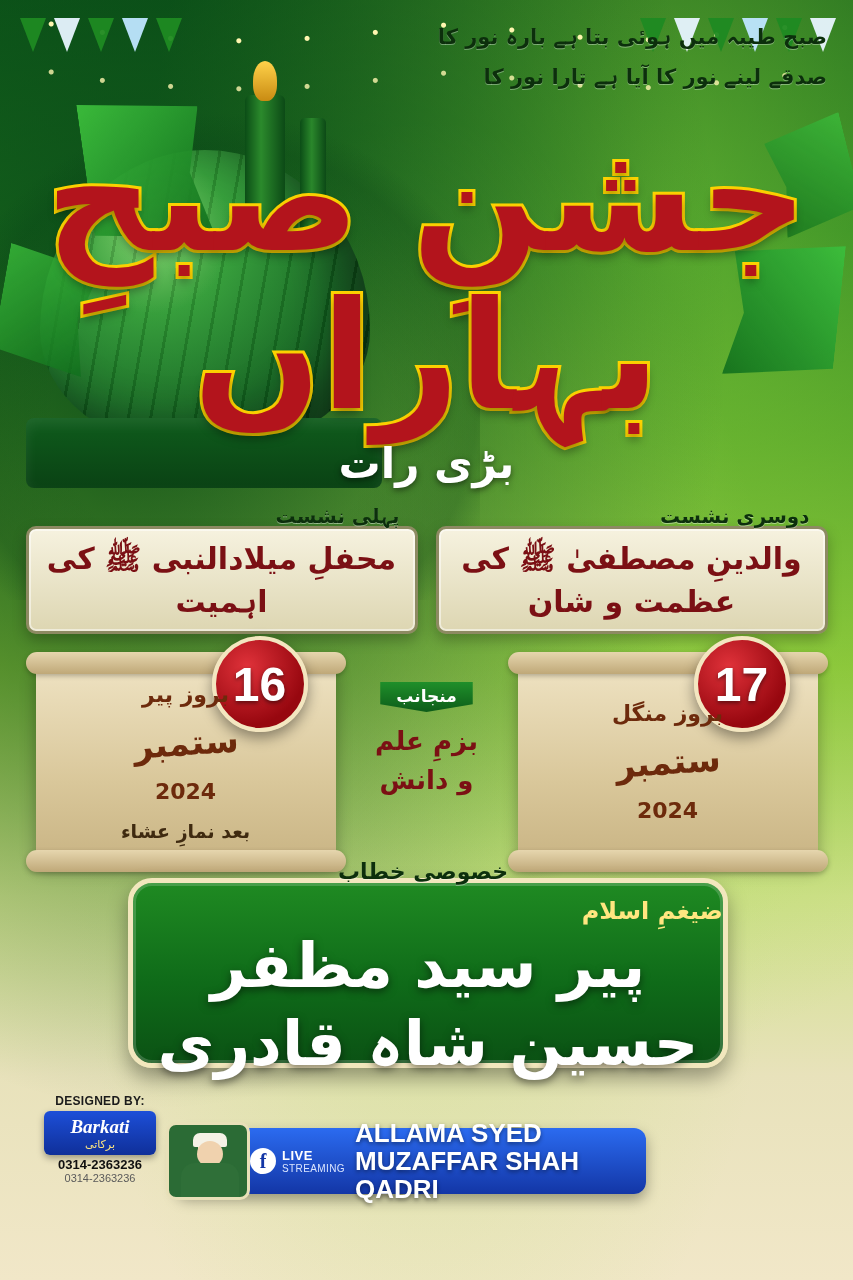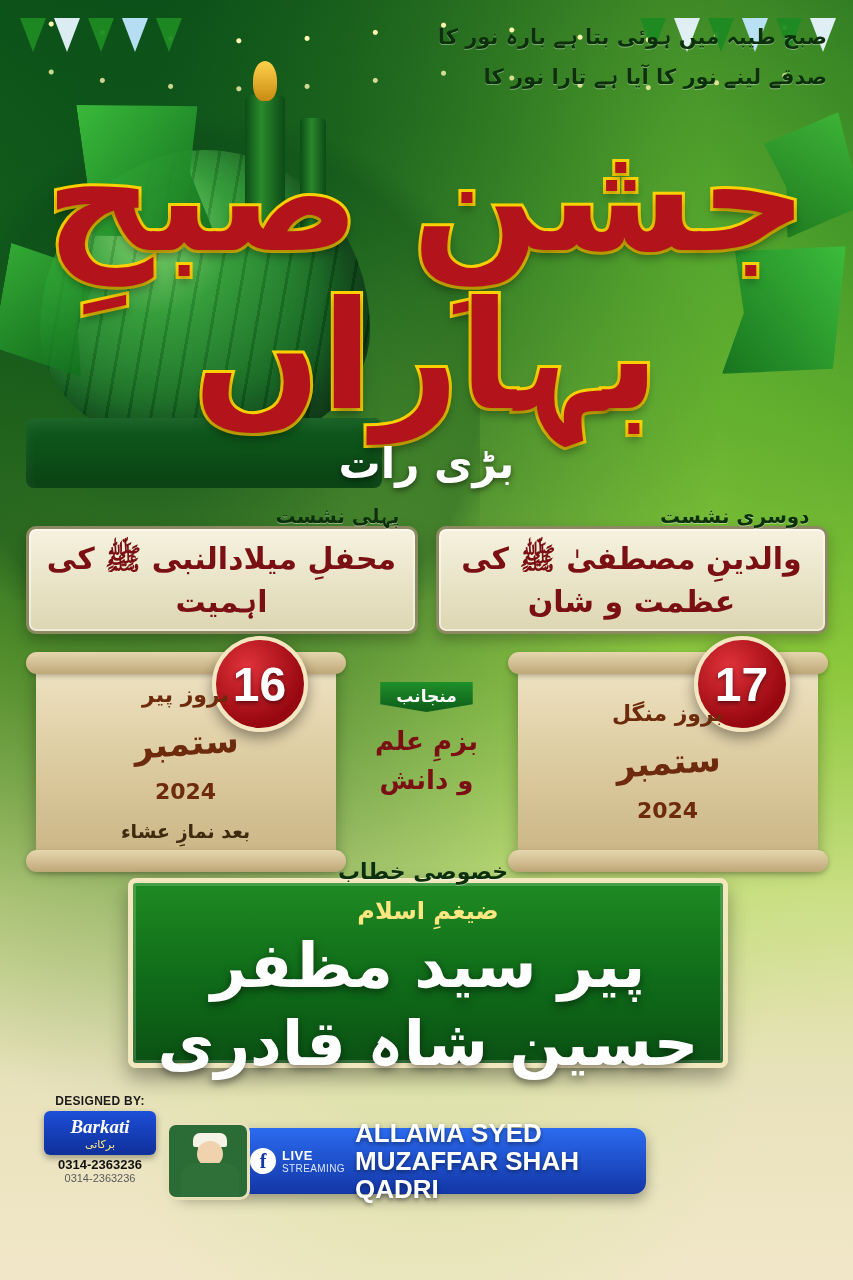--- a/index.html
+++ b/index.html
@@ -223,33 +223,34 @@
   .mid-banner .lines {
     margin-top: 10px; color: #7b1014;
     font-family: "DejaVu Sans", sans-serif; font-size: 26px; font-weight: bold; line-height: 1.5;
   }
 
   
   .speaker {
     position: absolute; top: 878px; left: 128px; width: 600px; height: 190px;
     background: linear-gradient(180deg, #1f8a22, #0f6b19 55%, #0b5214);
     border: 5px solid #f2e7bd;
-    border-radius: 8px;
+    border-radius: 24px;
     box-shadow: 0 10px 20px rgba(0,0,0,.35), inset 0 0 0 3px rgba(255,255,255,.18);
     direction: rtl; text-align: center;
     padding-top: 8px;
   }
   .speaker .khitab {
     position: absolute; top: -24px; right: 150px; width: 300px;
     color: #0c2f0c; font-family: "DejaVu Sans", sans-serif; font-size: 22px; font-weight: bold;
     text-shadow: 0 1px 0 rgba(255,255,255,.4);
   }
   .speaker .title-small {
     color: #ffe680; font-family: "DejaVu Sans", sans-serif; font-size: 24px; font-weight: bold;
     margin-top: 6px;
+    text-align: right;
   }
   .speaker .name {
     color: #fff; font-family: "DejaVu Sans", sans-serif; font-size: 62px; font-weight: bold;
     line-height: 1.25; margin-top: 2px;
     text-shadow: 0 3px 8px rgba(0,0,0,.5);
     letter-spacing: -2px;
   }
 
   
   .designer {

